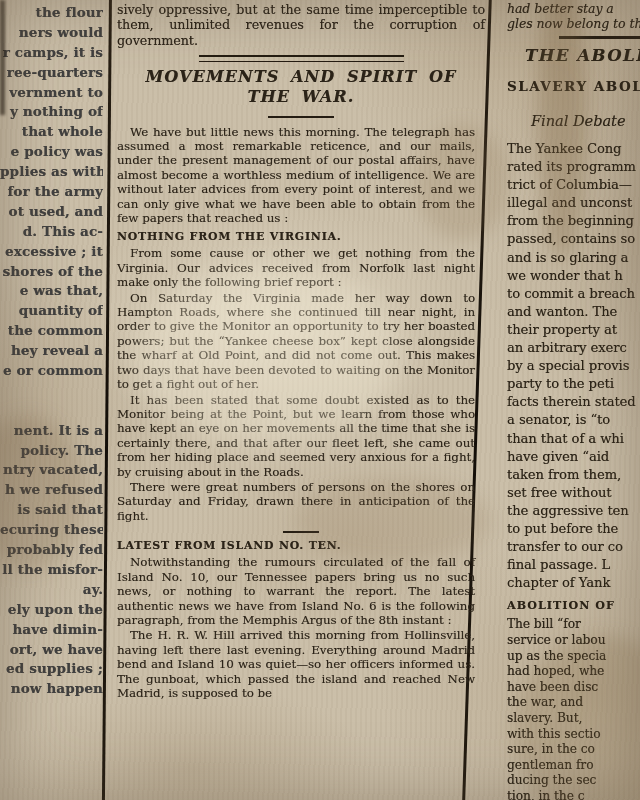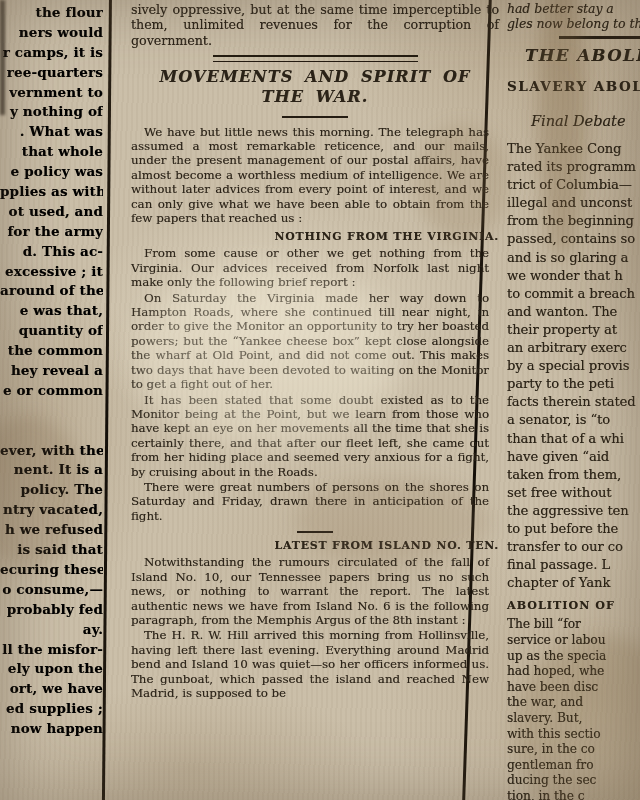--- a/index.html
+++ b/index.html
@@ -32,37 +32,37 @@
   #edge-sliver{left:0;top:0;width:5px;height:115px;background:rgba(25,18,10,0.62);filter:blur(1.5px);border-radius:0;}
 
   .col-rule{position:absolute;top:-8px;bottom:-8px;width:3.2px;z-index:2;
     background:linear-gradient(to bottom,#2a2115,#130e08 55%,#241c11);}
   #rule-left{left:109px;transform:rotate(0.5deg);transform-origin:top center;}
   #rule-right{left:489px;transform:rotate(1.9deg);transform-origin:top center;}
 
   
   .col-left{position:absolute;left:0;top:3px;width:103px;z-index:3;
     text-align:right;font-weight:bold;font-size:13.4px;line-height:19.9px;
-    letter-spacing:0.2px;color:#000000;}
+    letter-spacing:0.2px;color:#404040;}
   .col-left .frag{height:19.9px;white-space:nowrap;overflow:hidden;
     text-shadow:0.3px 0.3px 0.4px rgba(39,31,20,0.55);}
 
   
-  .col-mid{position:absolute;left:131px;top:2px;width:368px;z-index:3;}
+  .col-mid{position:absolute;left:117px;top:2px;width:368px;z-index:3;}
   .cont-par{font-size:12.6px;line-height:15.4px;text-align:justify;margin:0;
     text-shadow:0.3px 0.3px 0.4px rgba(43,35,24,0.45);}
   .double-rule{width:205px;margin:7px auto 5px;height:3.4px;
     border-top:2.4px solid #241c12;border-bottom:1.6px solid #241c12;}
   .headline{font-weight:bold;font-style:italic;font-size:16px;line-height:20.5px;
     text-align:center;letter-spacing:1.1px;word-spacing:5px;max-width:352px;margin:2px auto 8px;
     text-shadow:0.3px 0.3px 0.5px rgba(36,28,18,0.5);}
   .headline-rule{width:66px;height:2px;background:#241c12;margin:3px auto 7px;}
   .body-par{font-size:11.8px;line-height:14.4px;text-align:justify;text-indent:13px;
     margin:0 10px 1px 0;text-shadow:0.25px 0.25px 0.35px rgba(43,35,24,0.4);}
-  .subhead{font-size:10.8px;font-weight:bold;text-align:right;letter-spacing:0.9px;
+  .subhead{font-size:10.8px;font-weight:bold;text-align:left;letter-spacing:0.9px;
     margin:5px 0 3px;text-shadow:0.3px 0.3px 0.4px rgba(36,28,18,0.5);}
   .dash-divider{width:36px;height:2.2px;background:#241c12;margin:8px auto 6px;}
 
   
   .col-right{position:absolute;left:507px;top:1px;width:140px;z-index:3;color:#2a2216;}
   .col-right .frag{white-space:nowrap;overflow:visible;
     text-shadow:0.3px 0.3px 0.4px rgba(42,34,22,0.5);}
   .rc-top{font-size:12.4px;line-height:15px;font-style:italic;}
   .rc-rule{height:3px;background:#241c12;margin:5px 0 5px 52px;}
   .rc-headline{font-weight:bold;font-style:italic;font-size:16.5px;letter-spacing:1.5px;
@@ -83,48 +83,46 @@
 <div class="paper-texture"></div>
 
 <div class="col-left">
 
 <div class="frag">the flour</div>
     <div class="frag">ners would</div>
     <div class="frag">r camps, it is</div>
     <div class="frag">ree-quarters</div>
     <div class="frag">vernment to</div>
     <div class="frag">y nothing of</div>
-    <div class="frag">. What was</div>
     <div class="frag">that whole</div>
     <div class="frag">e policy was</div>
     <div class="frag">pplies as with</div>
+    <div class="frag">for the army</div>
     <div class="frag">ot used, and</div>
-    <div class="frag">for the army</div>
     <div class="frag">d. This ac-</div>
     <div class="frag">excessive ; it</div>
-    <div class="frag">around of the</div>
+    <div class="frag">shores of the</div>
     <div class="frag">e was that,</div>
     <div class="frag">quantity of</div>
     <div class="frag">the common</div>
     <div class="frag">hey reveal a</div>
     <div class="frag">e or common</div>
     <div class="frag"></div>
     <div class="frag"></div>
-    <div class="frag">ever, with the</div>
     <div class="frag">nent. It is a</div>
     <div class="frag">policy. The</div>
     <div class="frag">ntry vacated,</div>
     <div class="frag">h we refused</div>
     <div class="frag">is said that</div>
     <div class="frag">ecuring these</div>
-    <div class="frag">o consume,—</div>
     <div class="frag">probably fed</div>
+    <div class="frag">ll the misfor-</div>
     <div class="frag">ay.</div>
-    <div class="frag">ll the misfor-</div>
     <div class="frag">ely upon the</div>
+    <div class="frag">have dimin-</div>
     <div class="frag">ort, we have</div>
     <div class="frag">ed supplies ;</div>
     <div class="frag">now happen</div>
   </div>
 
 <div class="col-rule" id="rule-left"></div>
 
 <div class="col-mid">
   <p class="cont-par">sively oppressive, but at the same time imperceptible to them, unlimited revenues for the corruption of government.</p>
   <div class="double-rule"></div>

